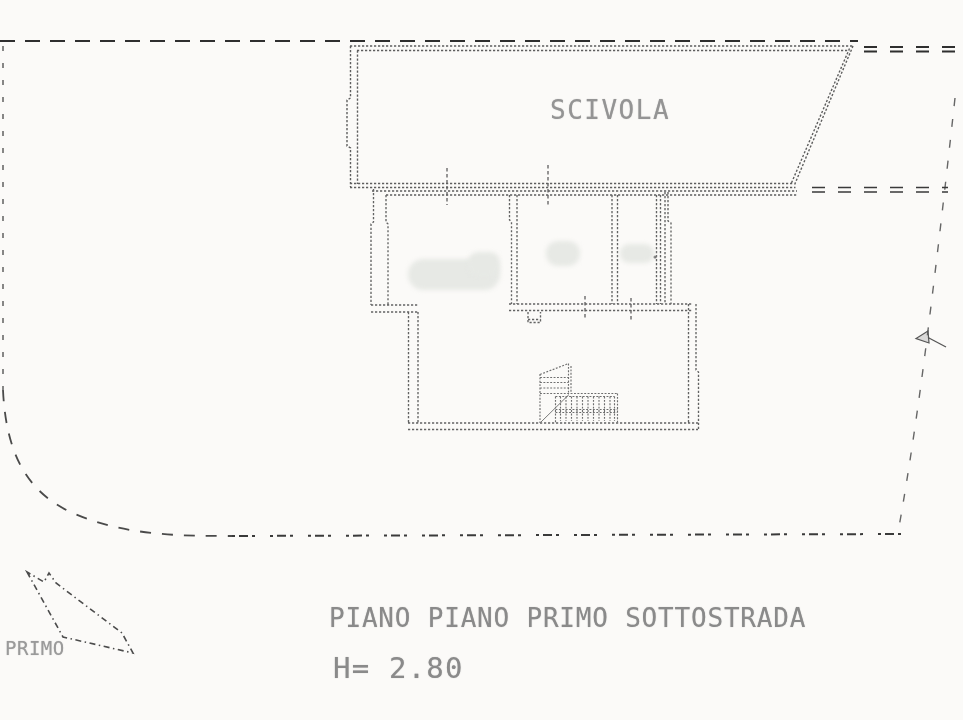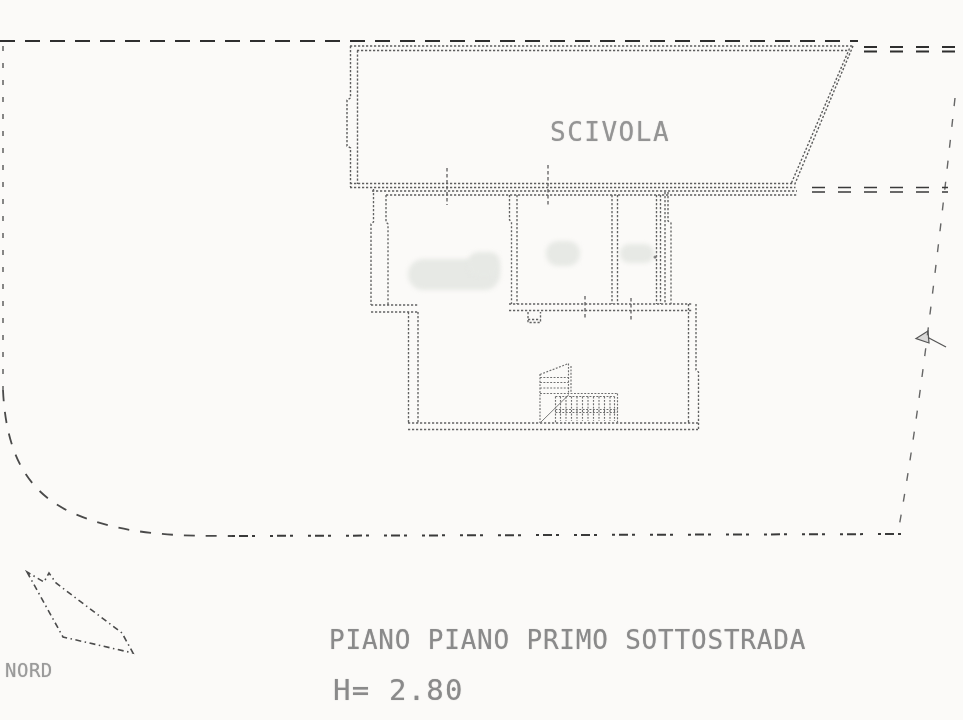--- a/index.html
+++ b/index.html
@@ -10,21 +10,20 @@
     overflow:hidden;
     font-family:"DejaVu Sans Mono","Liberation Mono",monospace;
   }
   .plan-svg{position:absolute;left:0;top:0;}
   .label{
     position:absolute;
     color:#8c8c8c;
     text-shadow:0 0 1px rgba(130,130,130,.55);
     white-space:pre;
     user-select:none;
-    margin-top:22px;
   }
   .scivola-label{left:550px;top:95px;font-size:26px;letter-spacing:1.5px;color:#949494;}
   .plan-title{left:329px;top:603px;font-size:26px;letter-spacing:0.8px;color:#8a8a8a;}
   .plan-height{left:333px;top:651px;font-size:29px;letter-spacing:1.2px;color:#8a8a8a;}
   .nord-label{left:5px;top:637px;font-size:19px;letter-spacing:0.5px;color:#9a9a9a;}
   .smudge{
     position:absolute;
     background:#e7e9e5;
     filter:blur(2px);
     border-radius:16px;
@@ -132,15 +131,15 @@
   </svg>
 
   <div class="smudge smudge-1a"></div>
   <div class="smudge smudge-1b"></div>
   <div class="smudge smudge-2"></div>
   <div class="smudge smudge-3"></div>
 
   <div class="label scivola-label">SCIVOLA</div>
   <div class="label plan-title">PIANO PIANO PRIMO SOTTOSTRADA</div>
   <div class="label plan-height">H= 2.80</div>
-  <div class="label nord-label">NORD</div>
+  <div class="label nord-label">PRIMO</div>
 
 </div>
 
 </body></html>

